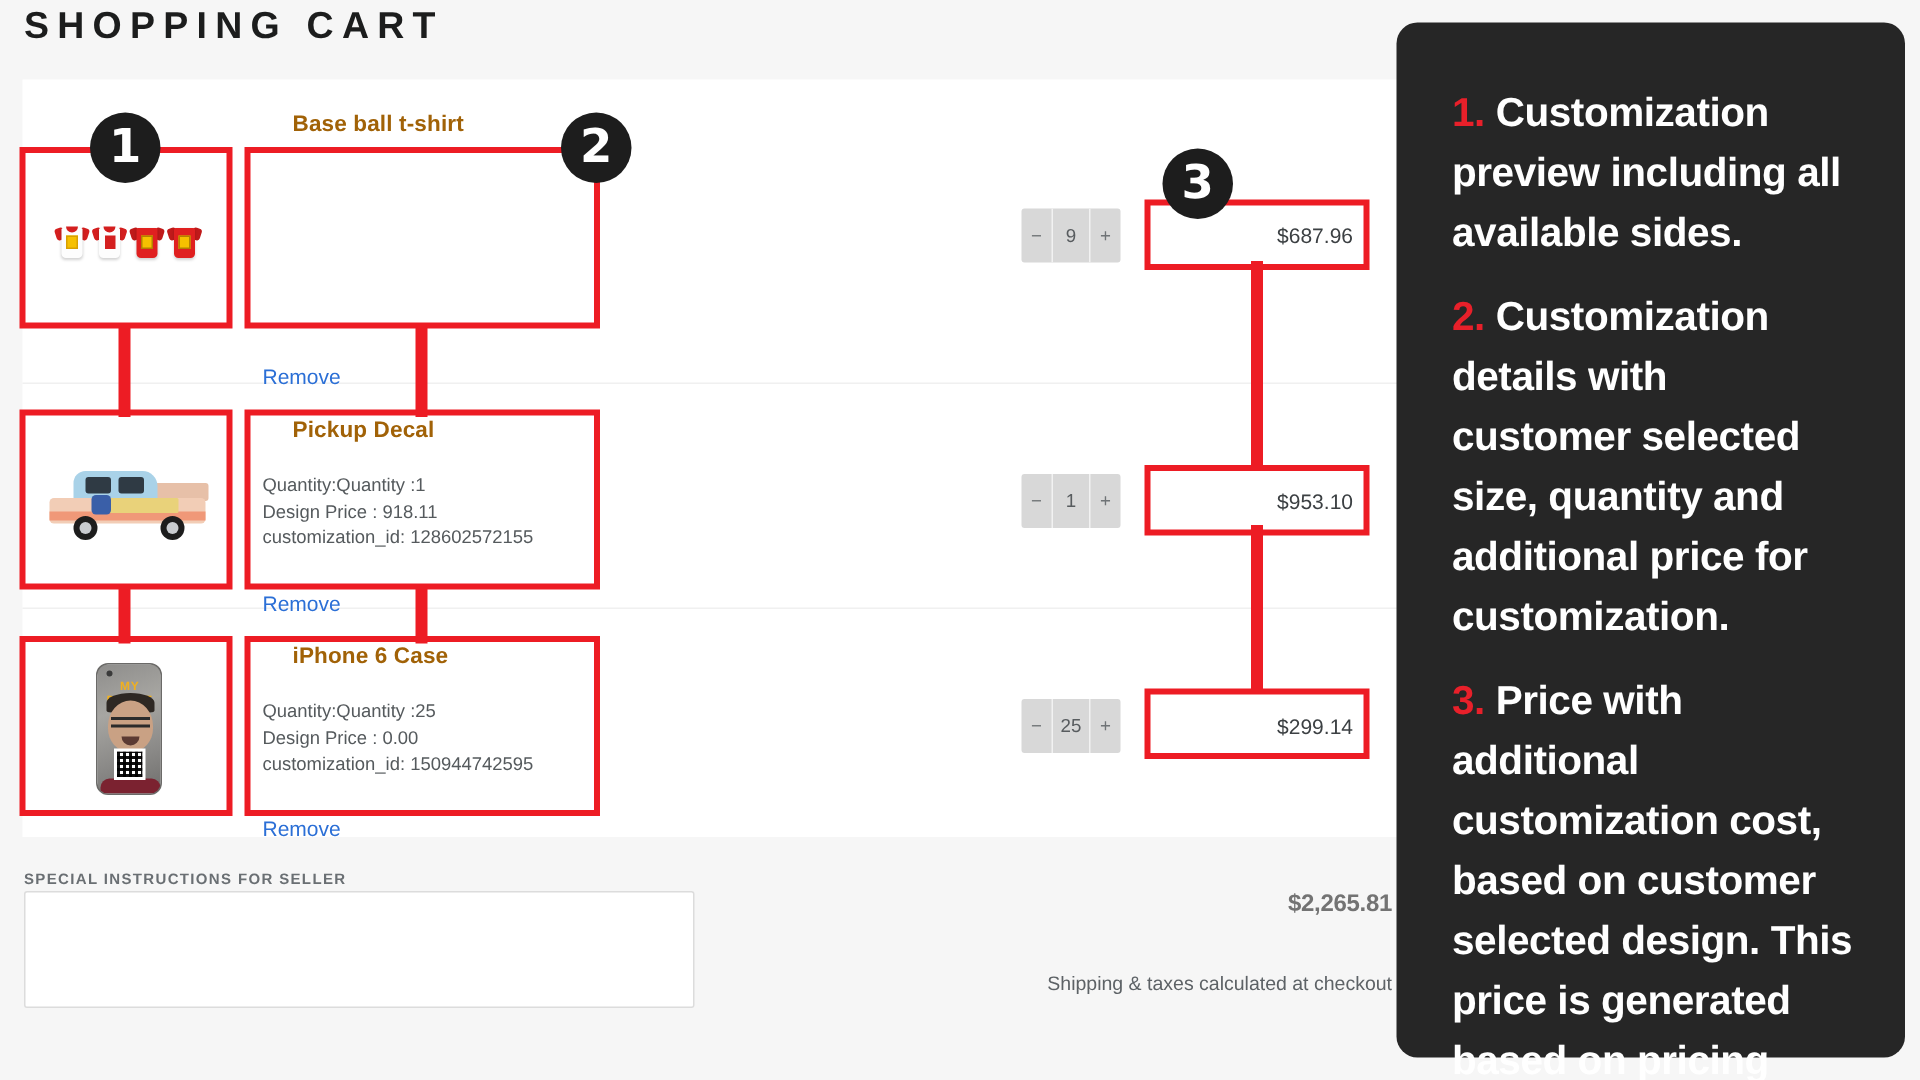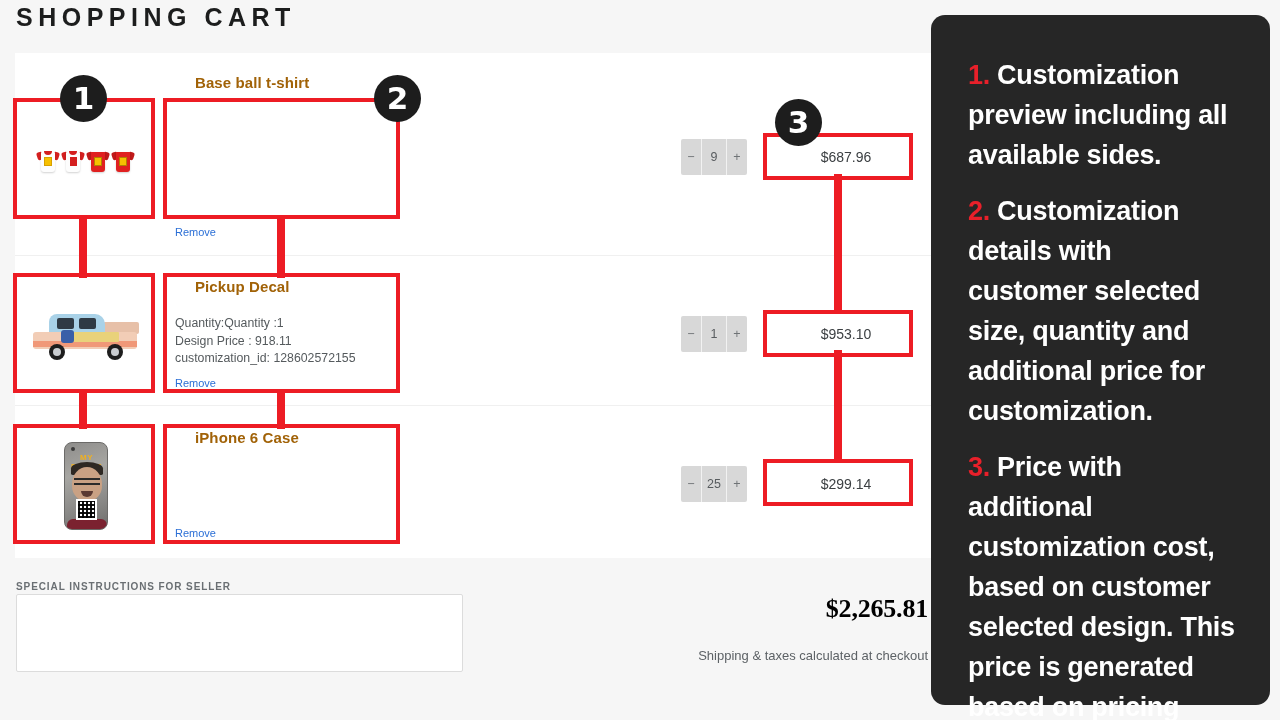--- a/index.html
+++ b/index.html
@@ -154,22 +154,22 @@
   .prod-title {
     position: absolute; font-size: 15px; font-weight: 700; color: #a16207;
     letter-spacing: .1px;
     margin-left: 20px;
   }
   .prod-props {
     position: absolute; font-size: 12.3px; line-height: 17.5px; color: #555a5d;
     white-space: pre-line;
   }
   .remove-link {
-    position: absolute; font-size: 11px; color: #2b6fd6;
-    text-decoration: none; cursor: pointer;
+    position: absolute; font-size: 14px; color: #2b6fd6;
+    text-decoration: none; cursor: pointer; margin-top: 17px;
   }
 
   
   .stepper {
     position: absolute; display: flex; height: 36px;
     background: #d8d8d8; border-radius: 2px; overflow: hidden;
     font-size: 12.5px; color: #6f7376; user-select: none;
   }
   .stepper .btn {
     width: 20px; display: flex; align-items: center; justify-content: center;
@@ -177,38 +177,38 @@
   }
   .stepper .val {
     width: 26px; display: flex; align-items: center; justify-content: center;
     border-left: 1px solid #f2f2f2; border-right: 1px solid #f2f2f2;
     color: #585c5f;
   }
 
   
   .line-price {
     position: absolute; font-size: 14px; color: #3c4043; font-weight: 400;
-    text-align: center;
+    text-align: right;
   }
 
   
   .si-label {
     position: absolute; left: 16px; top: 581px;
     font-size: 10px; font-weight: 700; letter-spacing: .9px; color: #6a6f73;
   }
   .si-box {
     position: absolute; left: 16px; top: 594px;
     width: 447px; height: 78px;
     background: #fff; border: 1px solid #dcdcdc; border-radius: 2px;
     resize: none; font-family: "Liberation Sans", sans-serif; font-size: 12px;
     padding: 6px 8px; color: #333; outline: none;
   }
   .grand-total {
     position: absolute; right: 352px; top: 594px;
-    font-size: 26px; font-weight: 700; color: #000000; letter-spacing: -.2px; font-family: Liberation Serif, serif;
+    font-size: 16px; font-weight: 700; color: #737373; letter-spacing: -.2px;
   }
   .ship-note {
     position: absolute; right: 352px; top: 648px;
     font-size: 13px; color: #5d6266;
   }
   .checkout-btn {
     position: absolute; left: 784px; top: 678px;
     width: 145px; height: 36px;
     background: #0b6bf2; color: #fff; border: none;
     font-family: "Liberation Sans", sans-serif;
@@ -331,20 +331,23 @@
       <div class="arch">MY PHONE</div>
       <div class="hair"></div>
         <div class="face"></div>
       <div class="glasses"></div>
         <div class="mouth"></div>
       <div class="shirt"></div>
         <div class="qr"></div>
     </div>
   </div>
   <div class="prod-title" style="left:175px;top:429px">iPhone 6 Case</div>
+  <div class="prod-props" style="left:175px;top:466px;width:220px">Quantity:Quantity :25
+Design Price : 0.00
+customization_id: 150944742595</div>
   <a class="remove-link" style="left:175px;top:527px">Remove</a>
   <div class="stepper" style="left:681px;top:466px">
     <div class="btn">−</div>
     <div class="val">25</div>
     <div class="btn">+</div>
   </div>
   <div class="line-price" style="left:790px;top:476px;width:112px">$299.14</div>
 
   <div class="si-label">SPECIAL INSTRUCTIONS FOR SELLER</div>
   <textarea class="si-box" placeholder="" style=""></textarea>

